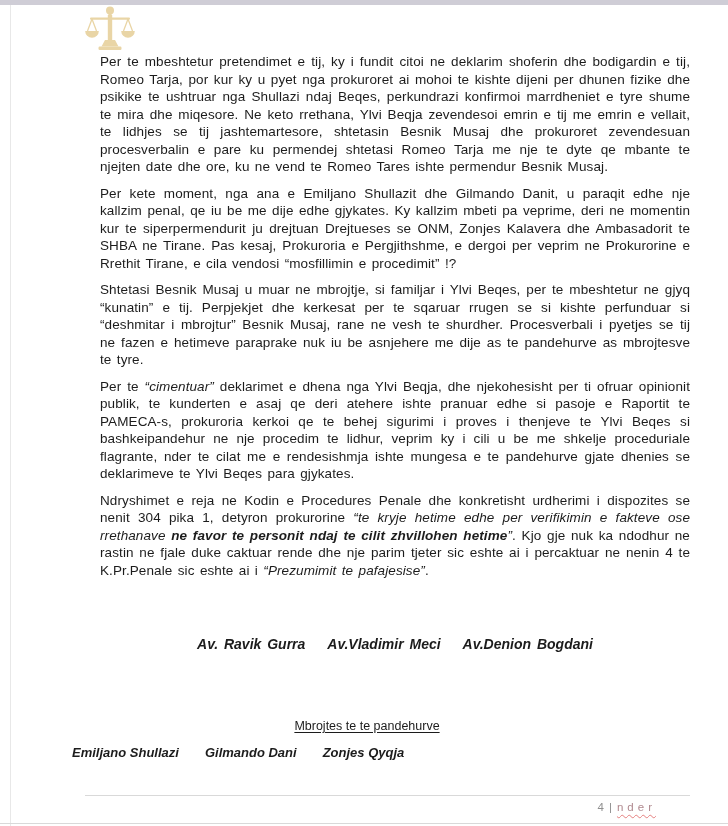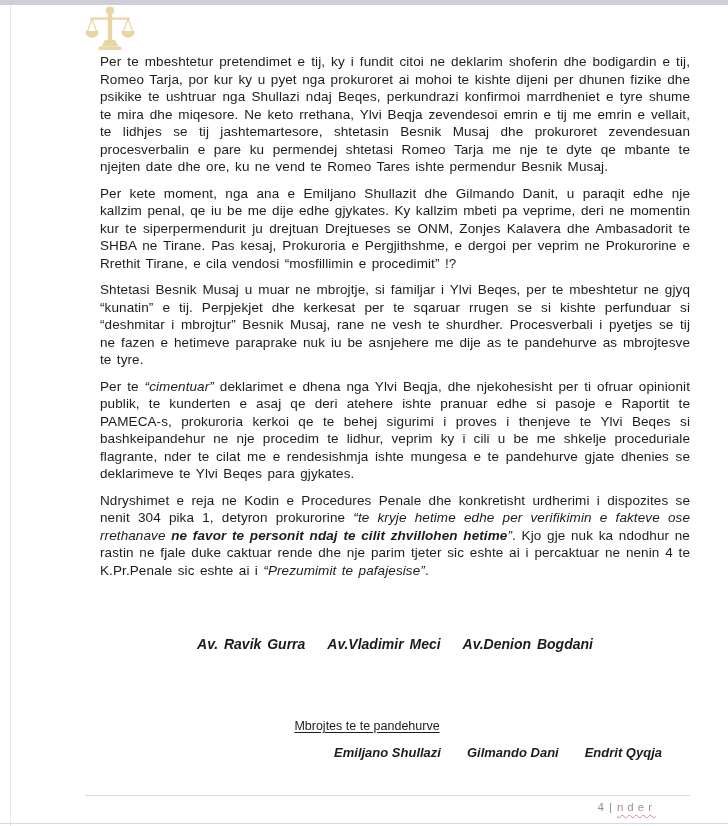--- a/index.html
+++ b/index.html
@@ -23,21 +23,21 @@
   .lawyers{
     display:flex;justify-content:center;gap:22px;margin-top:1px;
     font-weight:bold;font-style:italic;font-size:14px;line-height:17px;word-spacing:2px;
   }
   .defenders{position:absolute;top:716px;left:72px;width:590px;text-align:center;}
   .defenders-heading{
     display:inline-block;font-size:12.5px;line-height:15px;
     text-decoration:underline;text-underline-offset:2px;
   }
   .defendants{
-    display:flex;justify-content:flex-end;gap:26px;margin-top:11px;
+    display:flex;justify-content:flex-start;gap:26px;margin-top:11px;
     font-weight:bold;font-style:italic;font-size:13px;line-height:16px;
   }
   .footer-rule{position:absolute;top:795px;left:85px;width:605px;height:1px;background:#d9d9d9;}
   .footer-text{
     position:absolute;top:801px;right:72px;font-size:11.5px;color:#8f8f8f;
     display:flex;align-items:baseline;gap:5px;
   }
   .page-word{
     color:#b0898f;letter-spacing:4px;
     text-decoration:underline wavy #e57f7f;text-decoration-thickness:1px;text-underline-offset:3px;
@@ -82,21 +82,21 @@
       <span>Av.Vladimir Meci</span>
       <span>Av.Denion Bogdani</span>
     </div>
   </div>
 
   <div class="defenders">
     <span class="defenders-heading">Mbrojtes te te pandehurve</span>
     <div class="defendants">
       <span>Emiljano Shullazi</span>
       <span>Gilmando Dani</span>
-      <span>Endrit Qyqja</span>
+      <span>Zonjes Qyqja</span>
     </div>
   </div>
 
   <div class="footer-rule"></div>
   <div class="footer-text">
     <span>4</span>
     <span>|</span>
     <span class="page-word">nder</span>
   </div>
 

